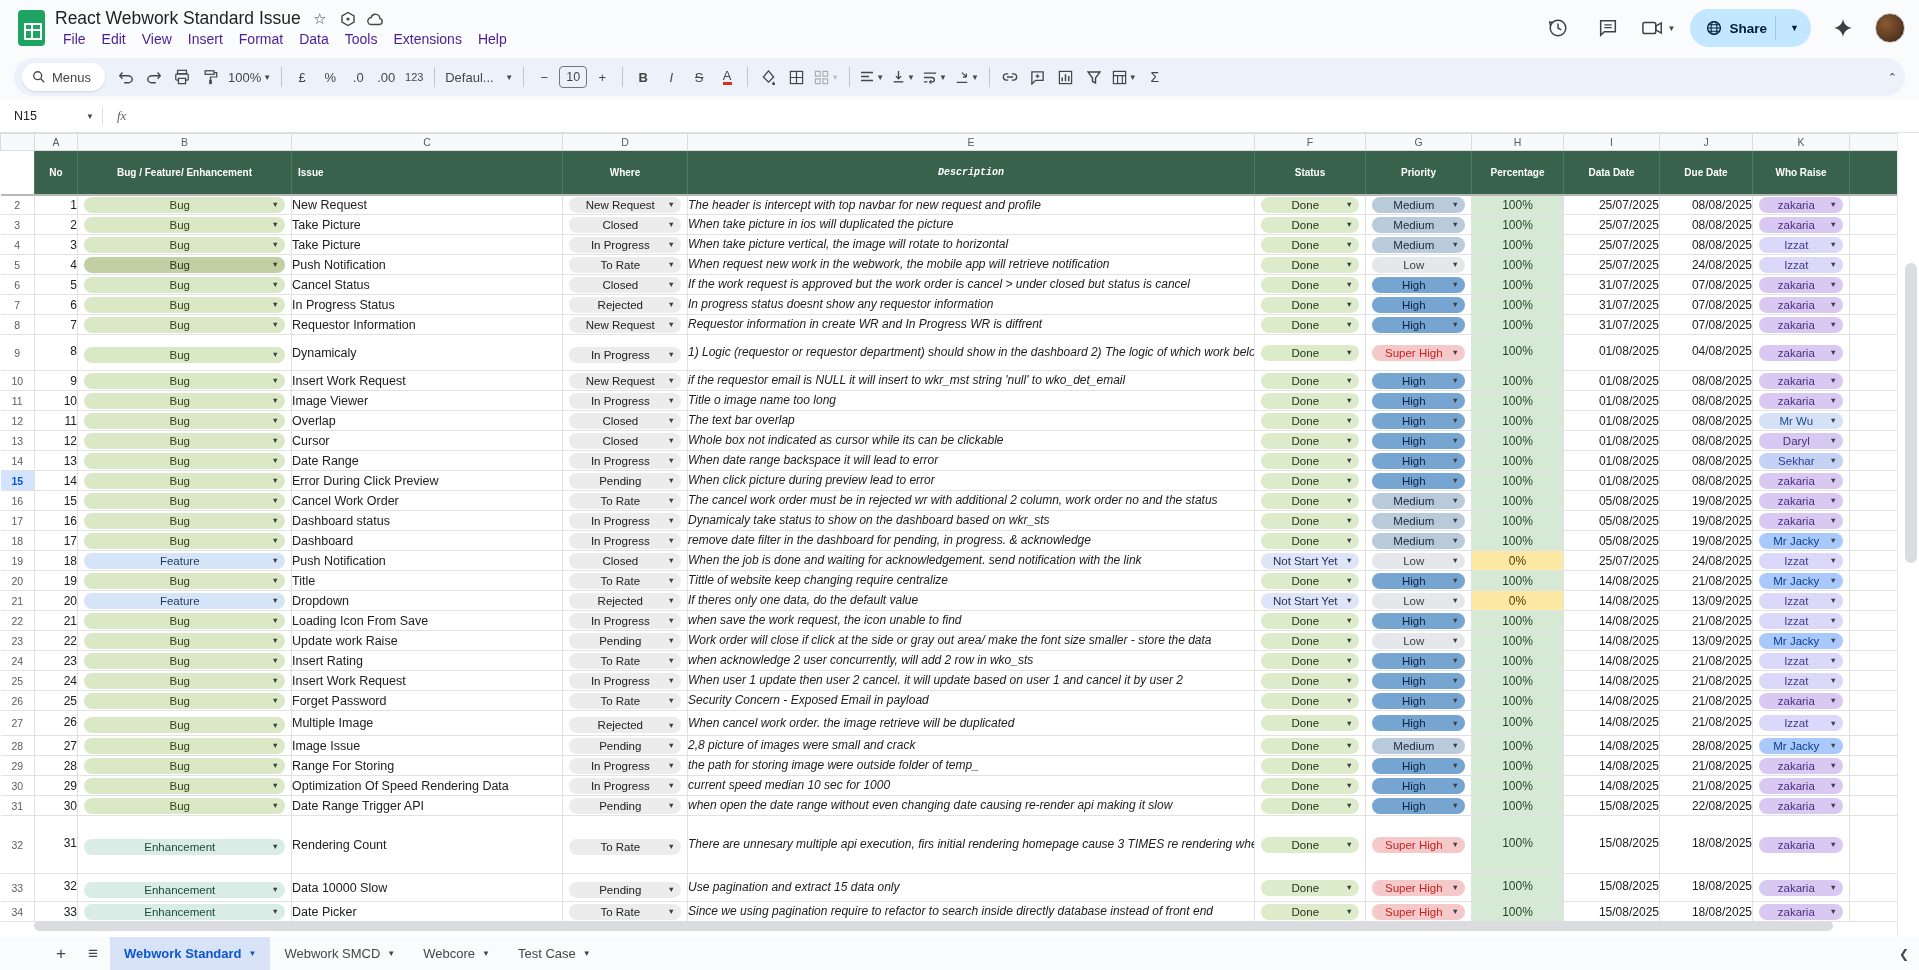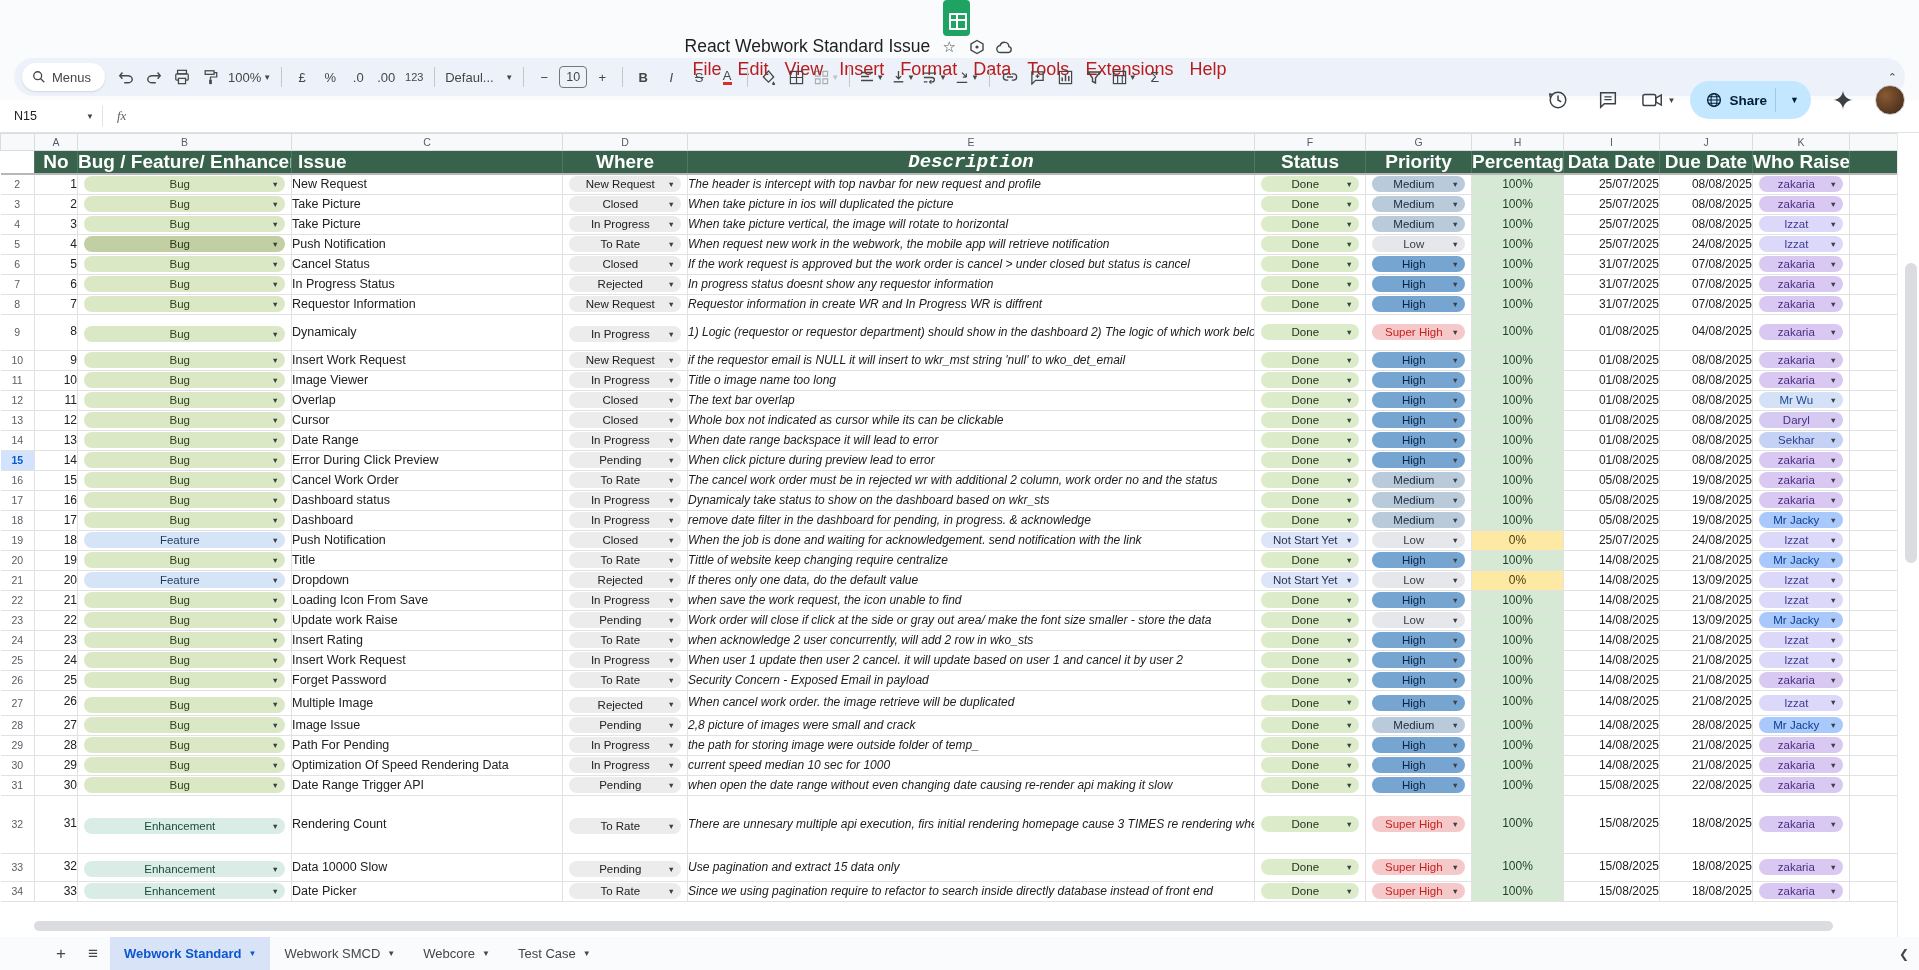--- a/index.html
+++ b/index.html
@@ -1,37 +1,37 @@
 <!DOCTYPE html>
 <html><head>
 <meta charset="utf-8">
 <style>
   * { box-sizing: border-box; margin: 0; padding: 0; }
   html,body { width:1919px; height:970px; overflow:hidden; background:#fff;
     font-family:"Liberation Sans", sans-serif; color:#202124; }
 
   
-  .titlebar { height:56px; background:#f9fbfd; display:flex; align-items:center; padding:0 14px;flex-direction:column; }
+  .titlebar { height:56px; background:#f9fbfd; display:flex; align-items:center; padding:0 14px; }
   .logo { width:27px; height:36px; background:#1ea362; border-radius:4px; margin:0 10px 0 4px;
     position:relative; flex:0 0 auto; }
   .logo::after { content:""; position:absolute; left:6px; top:13px; width:14px; height:13px;
     background:
       linear-gradient(#fff,#fff) 0 4.5px/14px 2px no-repeat,
       linear-gradient(#fff,#fff) 6px 0/2px 13px no-repeat,
       linear-gradient(#fff,#fff) 0 0/14px 13px no-repeat padding-box content-box;
     border:2px solid #fff; border-radius:1px; background:
       linear-gradient(to right, transparent 5px, #fff 5px, #fff 7px, transparent 7px),
       linear-gradient(to bottom, transparent 4px, #fff 4px, #fff 6px, transparent 6px);
   }
   .title-block { display:flex; flex-direction:column; gap:1px; }
   .title-row { display:flex; align-items:center; gap:10px; }
   .doc-title { font-size:17.5px; color:#1f1f1f; }
   .doc-icon { width:18px; height:18px; color:#444746; display:inline-flex; align-items:center; justify-content:center; font-size:15px; }
   .menubar { display:flex; }
-  .menubar span { font-size:18px; color:#b91c1c; padding:1px 8px; border-radius:6px; cursor:default; }
+  .menubar span { font-size:14px; color:#4c1d95; padding:1px 8px; border-radius:6px; cursor:default; }
   .tb-right { margin-left:auto; display:flex; align-items:center; gap:14px; }
   .tb-ic { width:36px; height:36px; border-radius:50%; display:flex; align-items:center; justify-content:center; color:#3c4043; }
   .share-pill { background:#c2e7ff; height:38px; border-radius:20px; display:flex; align-items:center; padding:0 6px 0 16px; gap:8px; color:#001d35; }
   .share-pill .lbl { font-size:13.5px; font-weight:bold; }
   .share-sep { width:1px; height:24px; background:#9fc8e8; }
   .caret { font-size:9px; color:#001d35; padding:0 6px; }
   .avatar { width:30px; height:30px; border-radius:50%; background:radial-gradient(circle at 35% 35%, #8a5a33, #3a2417); border:1px solid #ccc; }
 
   
   .toolbar-wrap { height:44px; background:#f9fbfd; padding:2px 14px 6px; }
@@ -52,21 +52,21 @@
   .formula { height:33px; display:flex; align-items:center; border-bottom:1px solid #e1e3e1; background:#fff; }
   .namebox { width:102px; display:flex; align-items:center; justify-content:space-between; padding:0 8px 0 14px; font-size:12.5px; color:#202124; }
   .fx { font-size:13px; color:#5f6368; font-style:italic; font-family:"Liberation Serif", serif; padding:0 14px; border-left:1px solid #e1e3e1; height:20px; display:flex; align-items:center; }
 
   
   .gridwrap { position:relative; height:804px; background:#fff; }
   table.grid { border-collapse:collapse; table-layout:fixed; width:1897px; }
   .grid td, .grid th { overflow:hidden; white-space:nowrap; font-weight:normal; padding:0; vertical-align:middle; }
   .colletters th { height:17px; background:#f8f9fa; border:1px solid #dadce0; font-size:10.5px; color:#575d66; text-align:center; }
   .corner { background:#f8f9fa; border:1px solid #dadce0; }
-  .hdr td { background:#38624c; color:#fff; font-weight:bold; font-size:19px; height:23px; text-align:center; border-right:1px solid #4a7a62; border-bottom:2px solid #b7b7b7; }
+  .hdr td { background:#38624c; color:#fff; font-weight:bold; font-size:10px; height:44px; text-align:center; border-right:1px solid #4a7a62; border-bottom:2px solid #b7b7b7; }
   .hdr td.left { text-align:left; padding-left:6px; }
   .hdr td.ital { font-style:italic;font-family:Liberation Mono, monospace; }
   .gut { background:#fff; border:1px solid #e2e2e2; border-left:none; font-size:10.5px; color:#575d66; text-align:center; }
   .gut.sel { background:#d3e3fd; color:#0b57d0; font-weight:bold; }
   .dcell { border-right:1px solid #e2e2e2; border-bottom:1px solid #e2e2e2; font-size:12px; }
   .issue { font-weight:bold; font-size:12.5px; padding-left:6px; }
   .desc { font-style:italic; padding-left:6px; white-space:pre-line; line-height:1.35; }
   .num { text-align:right; padding-right:10px; font-size:12px; }
   .date { text-align:right; padding-right:10px; }
   .pct { text-align:center; font-weight:bold; font-size:12px; }
@@ -1443,21 +1443,21 @@
           </tr>
           <tr style="height:20px">
             <td class="gut">29</td>
             <td class="dcell num">28</td>
             <td class="dcell">
               <span class="chip" style="background:#dbe8c6;color:#33421d;">
                 <span class="t">Bug</span>
                 <span class="ar">▼</span>
               </span>
             </td>
-            <td class="dcell issue">Path For Pending</td>
+            <td class="dcell issue">Range For Storing</td>
             <td class="dcell">
               <span class="chip" style="background:#ececec;color:#202124;">
                 <span class="t">In Progress</span>
                 <span class="ar">▼</span>
               </span>
             </td>
             <td class="dcell desc">the path for storing image were outside folder of temp_</td>
             <td class="dcell">
               <span class="chip" style="background:#dcebc9;color:#24331d;">
                 <span class="t">Done</span>

